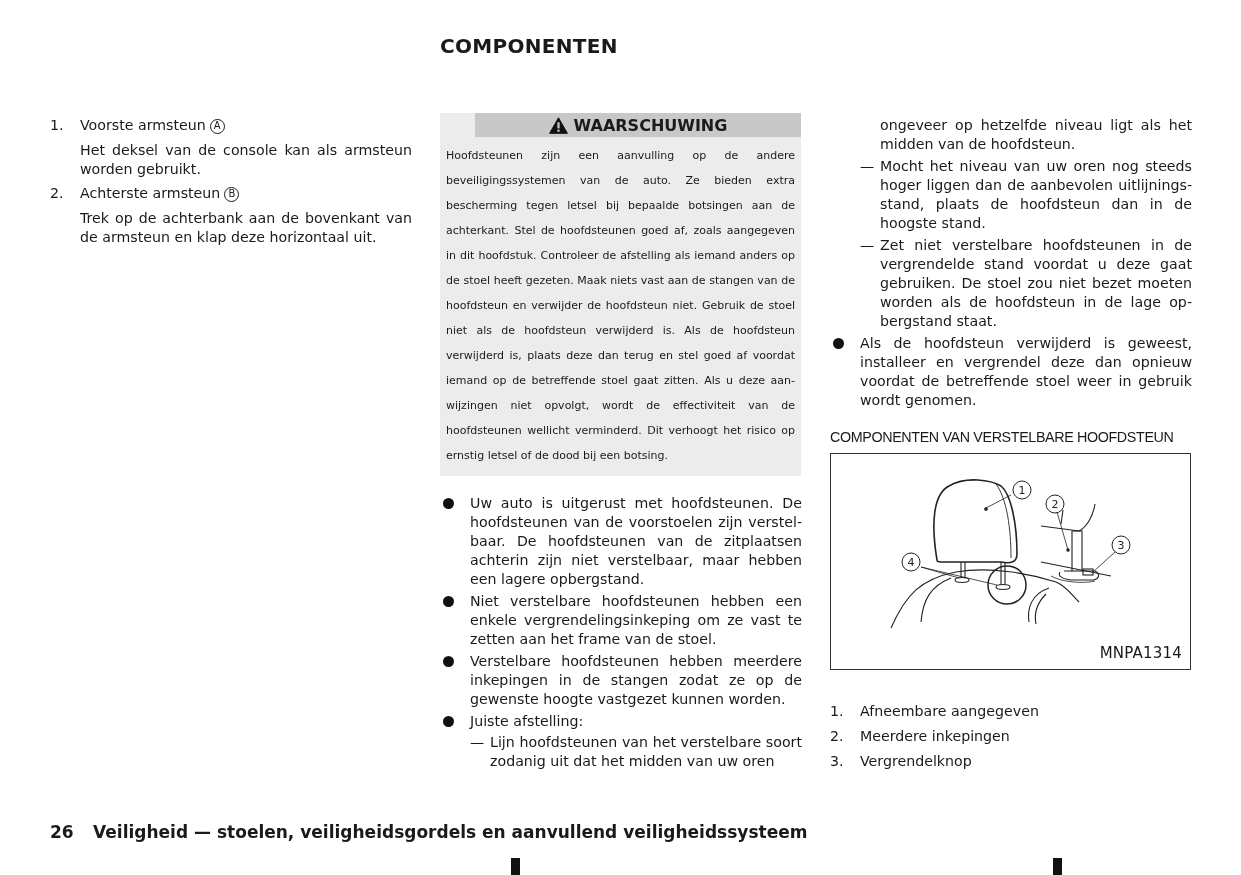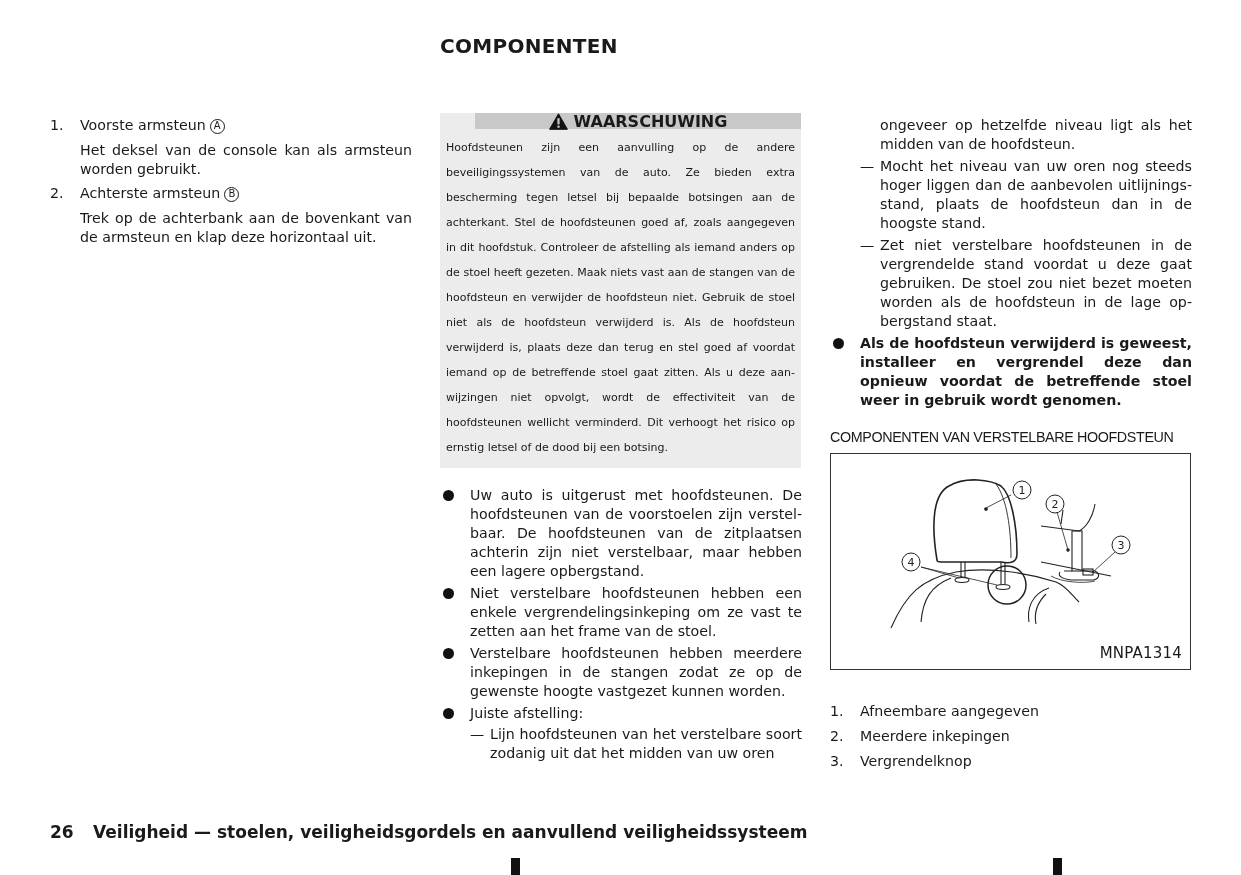--- a/index.html
+++ b/index.html
@@ -23,41 +23,41 @@
   .num-item + .num-item { margin-top: 5px; }
 
   .circ {
     display: inline-block; width: 15px; height: 15px; border: 1.3px solid #1a1a1a;
     border-radius: 50%; font-size: 10px; line-height: 12.5px; text-align: center;
     vertical-align: 1px; margin-left: 4px; font-weight: normal;
   }
 
   .warn-box { background: #ececec; width: 361px; }
   .warn-head {
-    background: #c8c8c8; height: 16px; display: flex; align-items: center;
+    background: #c8c8c8; height: 24px; display: flex; align-items: center;
     justify-content: center; font-weight: bold; font-size: 16px; margin-left: 35px;
   }
   .warn-head svg { margin-right: 6px; }
   .warn-body {
     padding: 6px 6px 8px 6px; font-weight: normal; font-size: 11px; line-height: 25px;
     text-align: justify; hyphens: manual;
   }
 
   .bullets { margin-top: 18px; }
   .bullet { position: relative; padding-left: 30px; text-align: justify; margin-bottom: 3px; }
   .bullet .dot {
     position: absolute; left: 3px; top: 4px; width: 11px; height: 11px;
     background: #111; border-radius: 50%;
   }
   .dash-item { position: relative; padding-left: 20px; text-align: justify; margin-top: 2px; }
   .dash-item .dash { position: absolute; left: 0; top: 0; }
   .cont { padding-left: 50px; text-align: justify; }
   .col-right .dash-list { padding-left: 30px; }
   .col-right .dash-item { margin-top: 3px; }
-  .col-right .bullet { margin-top: 3px; font-weight: bold; }
+  .col-right .bullet { margin-top: 3px; }
 
   .section-heading {
     margin-top: 17px; font-size: 15.4px; letter-spacing: -0.4px;
     font-family: "Liberation Sans Narrow", "Liberation Sans", sans-serif;
     transform: scaleX(0.93); transform-origin: left; white-space: nowrap;
   }
 
   .figure {
     margin-top: 7px; width: 361px; height: 217px; border: 1.3px solid #333;
     position: relative; background: #fff;

